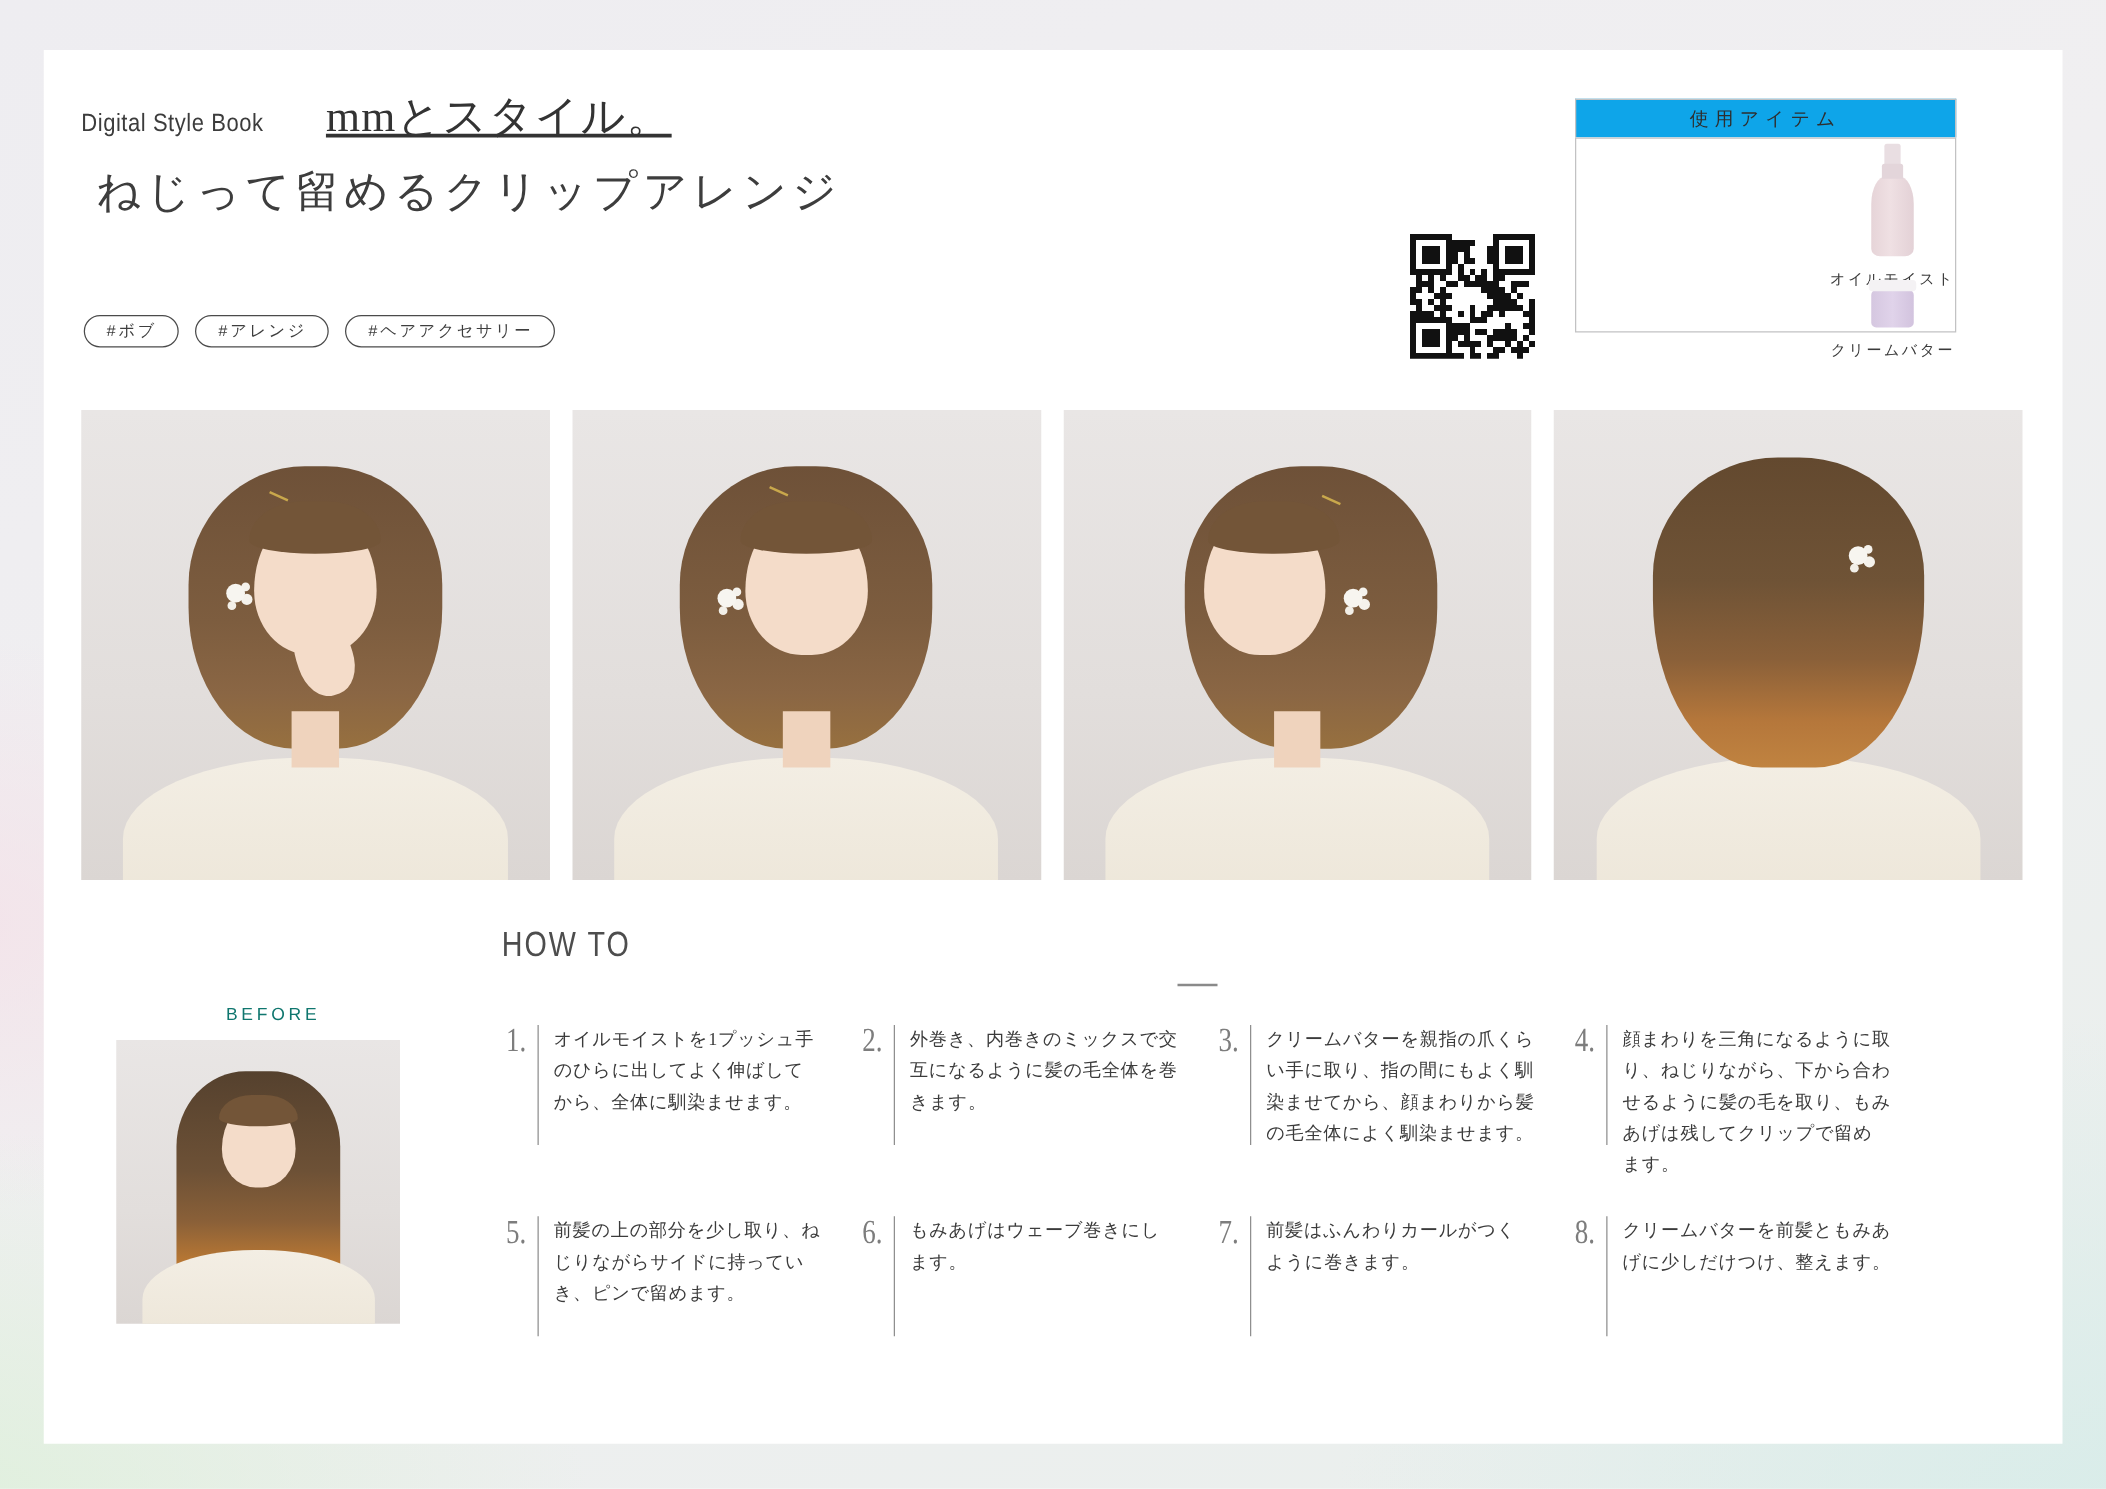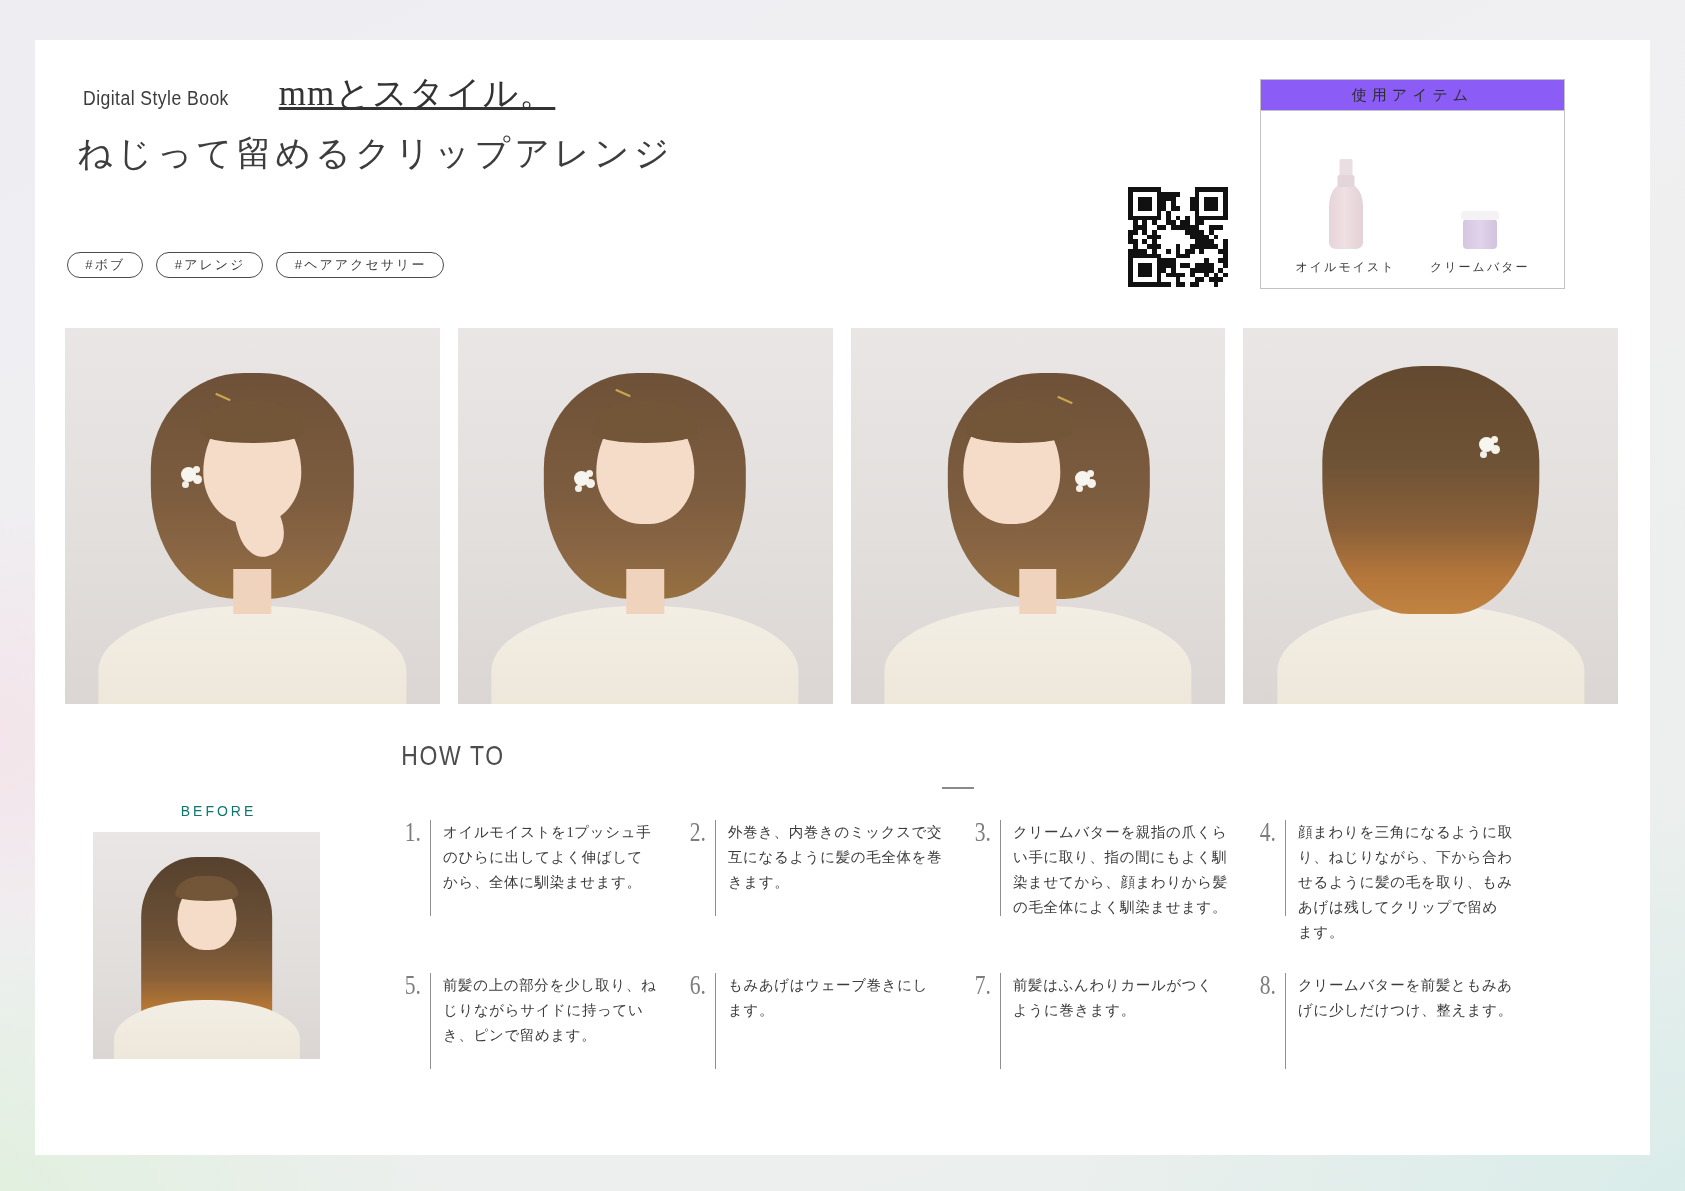--- a/index.html
+++ b/index.html
@@ -11,45 +11,45 @@
       radial-gradient(900px 520px at -4% 102%, rgba(222,240,219,.95), rgba(222,240,219,0) 60%),
       radial-gradient(620px 420px at -2% 62%, rgba(244,225,232,.8), rgba(244,225,232,0) 55%),
       radial-gradient(1050px 650px at 102% 102%, rgba(215,236,233,.95), rgba(215,236,233,0) 62%),
       linear-gradient(155deg,#eeedf1 0%,#f0eff1 45%,#e9efec 100%);
   }
   .card{
     position:absolute;left:35px;top:40px;width:1615px;height:1115px;
     background:#ffffff;
   }
   
-  .brand-row{position:absolute;left:48px;top:30px;display:flex;align-items:baseline;gap:30px;}
+  .brand-row{position:absolute;left:30px;top:30px;display:flex;align-items:baseline;gap:30px;}
   .brand{font-family:"Liberation Sans","DejaVu Sans",sans-serif;font-size:20px;letter-spacing:.5px;color:#3c3c3c;transform:scaleX(.88);transform-origin:left;}
   .brand-jp{font-size:35px;color:#333;letter-spacing:1px;text-decoration:underline;}
   .title{position:absolute;left:30px;top:78px;margin:12px;font-size:35px;font-weight:400;letter-spacing:4px;color:#3d3d3d;}
   .desc{position:absolute;left:32px;top:142px;margin:0;font-size:16.5px;line-height:30px;letter-spacing:1.6px;color:#3c3c3c;}
   .tags{position:absolute;left:32px;top:212px;display:flex;gap:13px;font-family:Liberation Mono, monospace;}
   .tag{
     display:inline-flex;align-items:center;justify-content:center;
     border:1.4px solid #4b4b4b;border-radius:999px;height:24px;padding:0 17px;
     font-size:13px;letter-spacing:2px;color:#3e3e3e;background:#fff;cursor:pointer;
   }
   
   .qr{position:absolute;left:1093px;top:147px;width:100px;height:100px;}
   .qr svg{display:block;width:100%;height:100%;}
   
   .items-panel{position:absolute;left:1225px;top:39px;width:305px;height:208px;}
   .items-header{
-    height:30px;background:#8b5cf6;border:1px solid #c2c2c3;border-bottom:none;
+    height:30px;background:#0ea5e9;border:1px solid #c2c2c3;border-bottom:none;
     display:flex;align-items:center;justify-content:center;
     font-size:15px;letter-spacing:5px;color:#2e2e2e;
   }
   .items-body{
-    height:179px;background:#fff;border:1px solid #c2c2c3;
+    height:156px;background:#fff;border:1px solid #c2c2c3;
     display:flex;align-items:flex-end;justify-content:space-evenly;
-    padding-bottom:12px;box-sizing:border-box;
+    padding-bottom:12px;box-sizing:border-box;flex-direction:column;
   }
   .product{margin:0;display:flex;flex-direction:column;align-items:center;gap:10px;}
   .product figcaption{font-size:12px;letter-spacing:2px;color:#3a3a3a;}
   .bottle{position:relative;width:34px;height:64px;background:linear-gradient(90deg,#e6d4d8,#efe0e3 45%,#e3d1d6);border-radius:12px 12px 7px 7px / 22px 22px 6px 6px;margin-top:30px;}
   .bottle::before{content:"";position:absolute;left:50%;transform:translateX(-50%);top:-26px;width:13px;height:18px;background:#e9dee2;border-radius:2px;}
   .bottle::after{content:"";position:absolute;left:50%;transform:translateX(-50%);top:-10px;width:17px;height:12px;background:#e3d5da;border-radius:2px 2px 0 0;}
   .jar{position:relative;width:34px;height:30px;background:linear-gradient(90deg,#d5c7e0,#e0d3ea 50%,#d2c3de);border-radius:4px;}
   .jar::before{content:"";position:absolute;left:-2px;top:-8px;width:38px;height:9px;background:#f4f2f4;border-radius:3px;}
   
   .gallery{position:absolute;left:30px;top:288px;width:1553px;height:376px;display:grid;grid-template-columns:repeat(4,1fr);gap:18px;}

